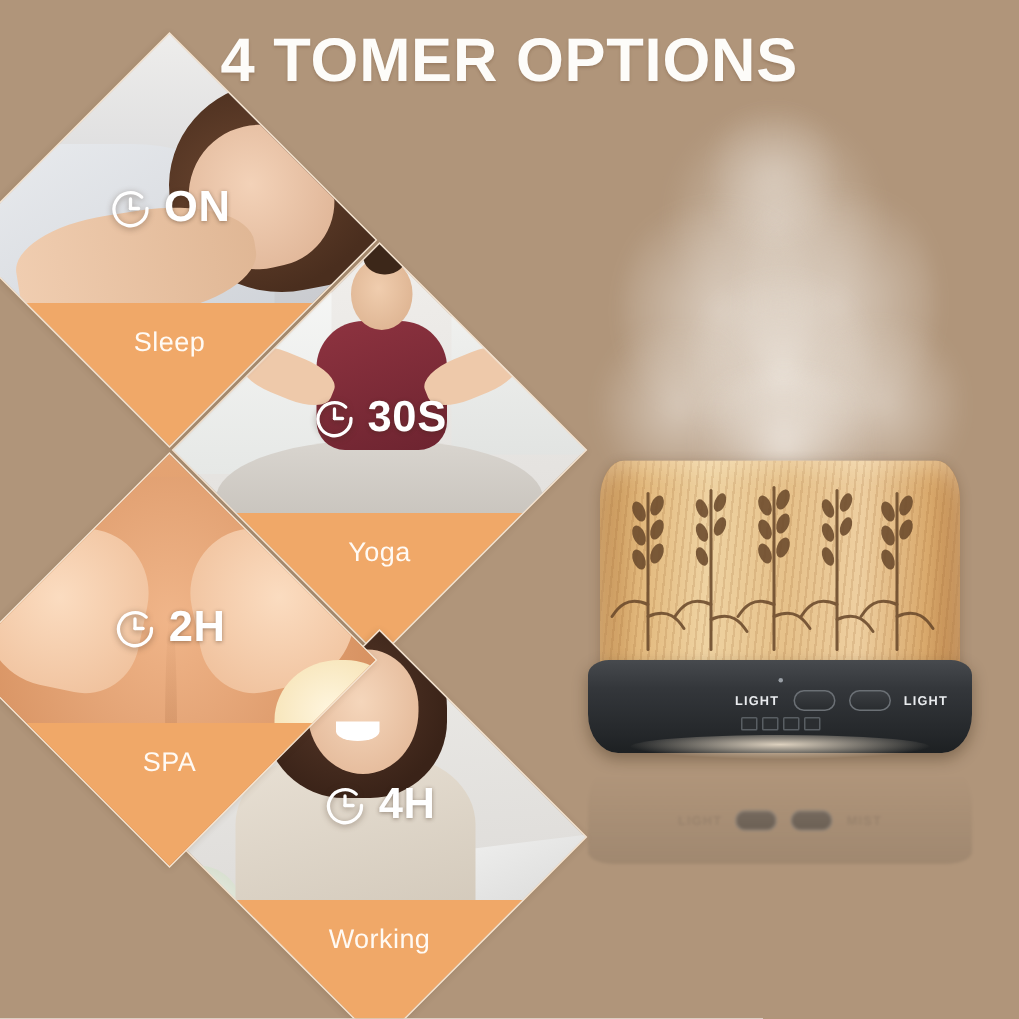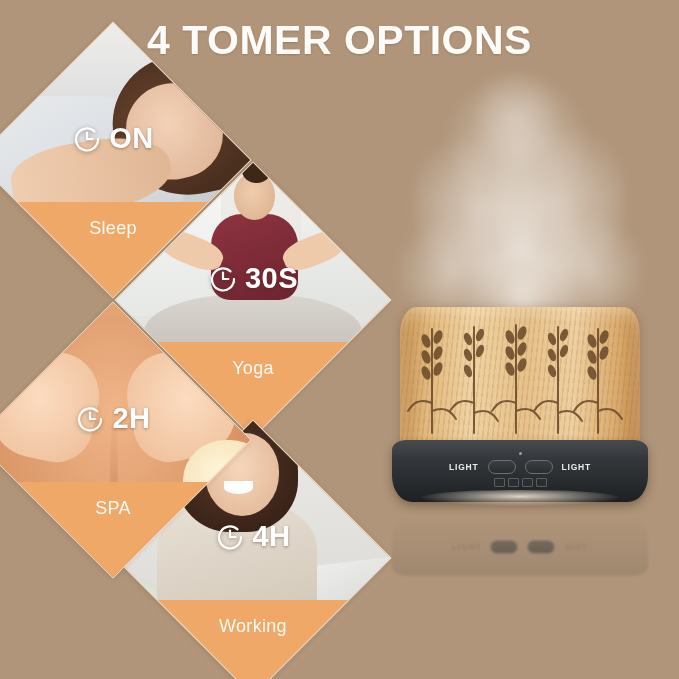--- a/index.html
+++ b/index.html
@@ -238,25 +238,25 @@
     left: 14px;
     top: 378px;
     width: 256px;
     height: 62px;
     background: linear-gradient(180deg,#474a4e 0%,#34373b 30%,#26292c 75%,#1d2022 100%);
     border-radius: 14px 14px 20px 20px / 10px 10px 26px 26px;
     box-shadow: 0 4px 10px rgba(40,25,10,.35);
   }
   #panel {
     position: absolute;
-    left: 0; right: 0;
+    left: 0; right: 16px;
     top: 20px;
     display: flex;
     align-items: center;
-    justify-content: center;
+    justify-content: flex-end;
     gap: 9px;
     color: #e9ebee;
     font-size: 8.5px;
     font-weight: bold;
     letter-spacing: .8px;
   }
   .oval-btn {
     width: 26px; height: 12px;
     border: 1px solid #6b7075;
     border-radius: 7px;

